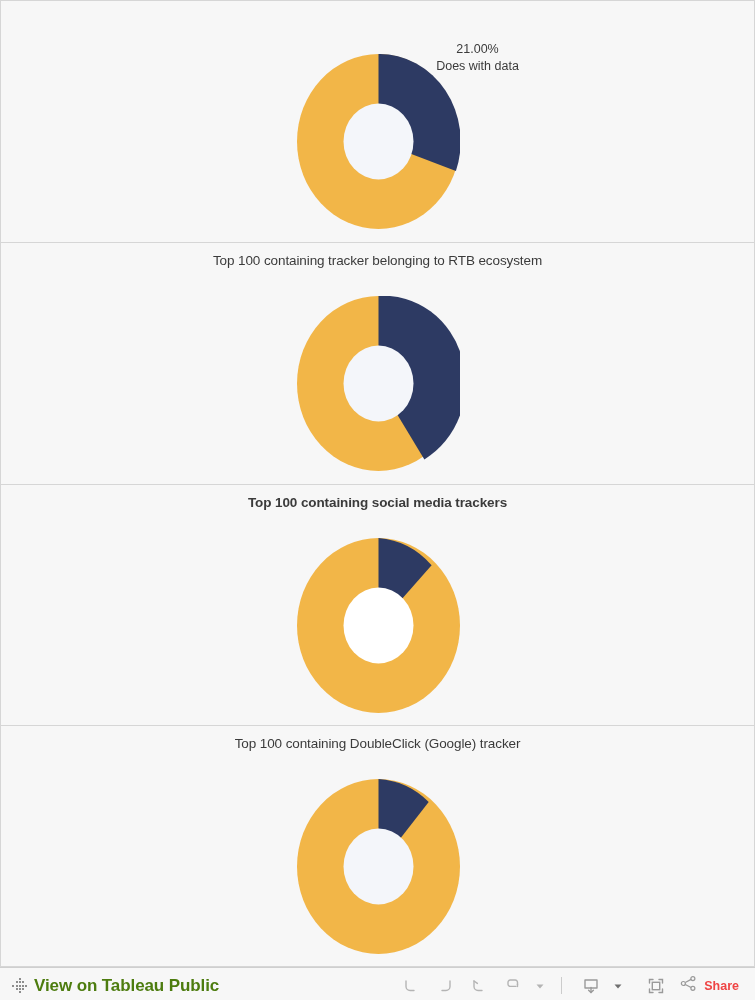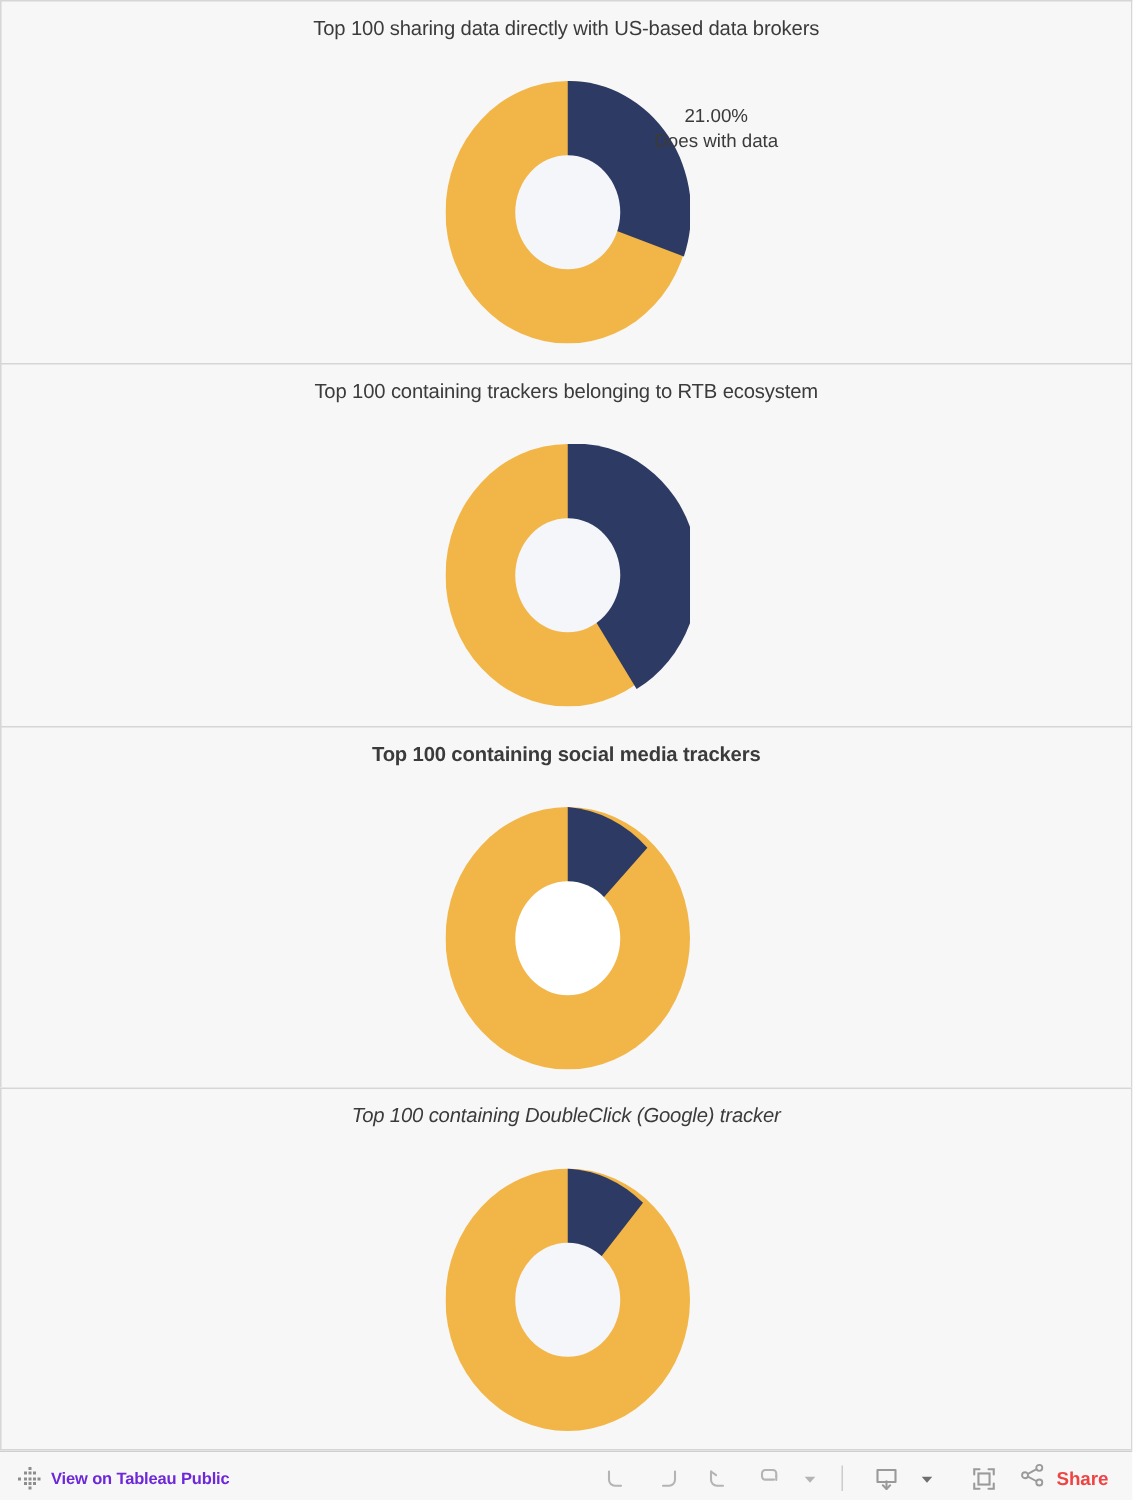--- a/index.html
+++ b/index.html
@@ -31,21 +31,20 @@
   .panel {
     position: relative;
     background: #f7f7f7;
     border: 1px solid #d6d6d6;
     border-bottom: none;
     box-sizing: border-box;
     overflow: hidden;
   }
   .panel:last-child {
     border-bottom: 1px solid #d6d6d6;
-    font-style: italic;
   }
   .panel-1 { height: 242px; }
   .panel-2 { height: 242px; }
   .panel-3 { height: 241px; font-weight: bold; }
   .panel-4 { height: 242px; }
 
   .panel-title {
     position: absolute;
     top: 10px;
     left: 0;
@@ -63,21 +62,21 @@
   }
   .donut-svg { display: block; }
 
   .lbl {
     position: absolute;
     font-size: 12.5px;
     color: #3b3b3b;
     line-height: 17px;
     white-space: nowrap;
   }
-  .lbl .v { display: block; margin-top: 28px; }
+  .lbl .v { display: block; }
   .lbl .n { display: block; }
   .lbl.center { text-align: center; }
 
   
   .toolbar {
     height: 36px;
     flex: 0 0 36px;
     background: #f7f7f7;
     border-top: 1px solid #cfcfcf;
     display: flex;
@@ -85,23 +84,23 @@
     box-sizing: border-box;
     padding: 0 10px 0 12px;
   }
   .tb-left {
     display: flex;
     align-items: center;
     gap: 7px;
     flex: 0 0 auto;
   }
   .tb-label {
-    font-size: 11px;
+    font-size: 17px;
     font-weight: bold;
-    color: #6d28d9;
+    color: #4d7c0f;
     letter-spacing: -0.1px;
   }
   .tb-spacer { flex: 1 1 auto; }
   .tb-right {
     display: flex;
     align-items: center;
     gap: 0px;
     flex: 0 0 auto;
     padding-right: 6px;
   }
@@ -144,39 +143,38 @@
   }
 </style>
 </head>
 <body>
 
 <div class="viz-container">
 
   <div class="panels">
 
     <div class="panel panel-1">
-      <div class="panel-title">Top 100 sharing data directly with US-based data brokers</div>
 
       <div class="donut-wrap" style="top:53px;">
         <svg class="donut-svg" width="163" height="175" viewBox="0 0 163 175">
           <ellipse cx="81.5" cy="87.5" rx="81.5" ry="87.5" fill="#f2b648"></ellipse>
           <path d="M81.5 87.5 L81.5 0 A81.5 87.5 0 0 1 158.9 117.0 Z" fill="#2d3a63"></path>
           <ellipse cx="81.5" cy="87.5" rx="35" ry="38" fill="#f4f6fa"></ellipse>
         </svg>
       </div>
 
       <div class="lbl center" style="left:414px; top:40px; width:125px;">
         <span class="v">21.00%</span>
         <span class="n">Does with data</span>
       </div>
 
     </div>
 
     <div class="panel panel-2">
-      <div class="panel-title">Top 100 containing trackers belonging to RTB ecosystem</div>
+      <div class="panel-title">Top 100 containing tracker belonging to RTB ecosystem</div>
 
       <div class="donut-wrap" style="top:53px;">
         <svg class="donut-svg" width="163" height="175" viewBox="0 0 163 175">
           <ellipse cx="81.5" cy="87.5" rx="81.5" ry="87.5" fill="#f2b648"></ellipse>
           <path d="M81.5 87.5 L81.5 0 A81.5 87.5 0 0 1 127.4 163.4 Z" fill="#2d3a63"></path>
           <ellipse cx="81.5" cy="87.5" rx="35" ry="38" fill="#f4f6fa"></ellipse>
         </svg>
       </div>
 
     </div>

